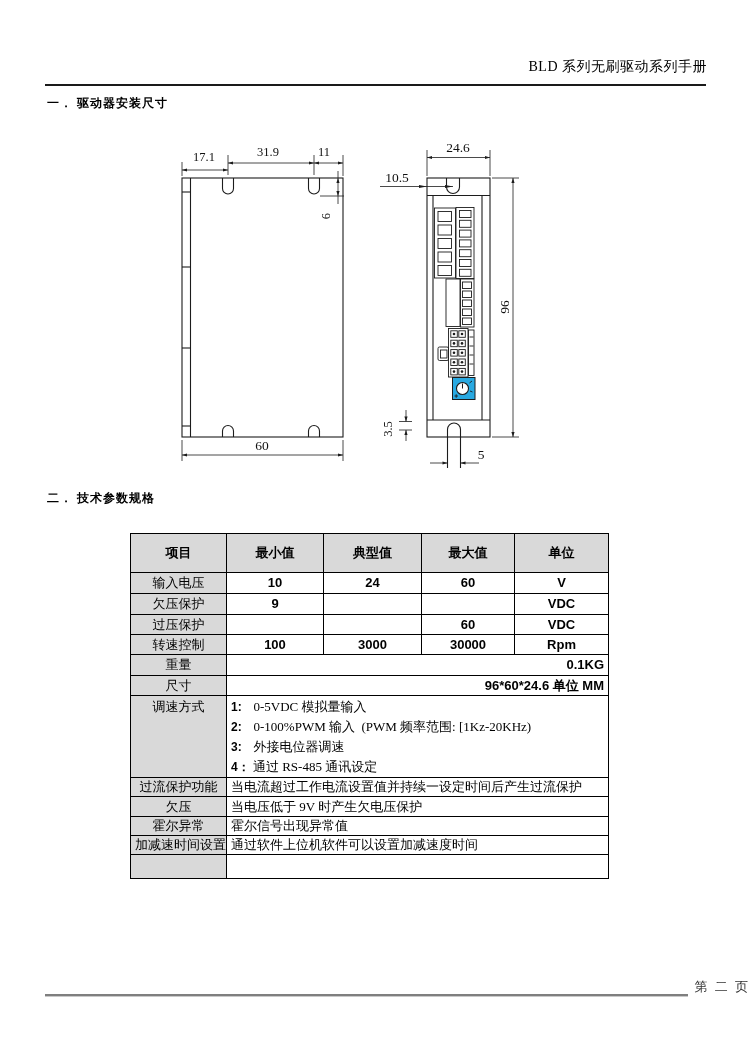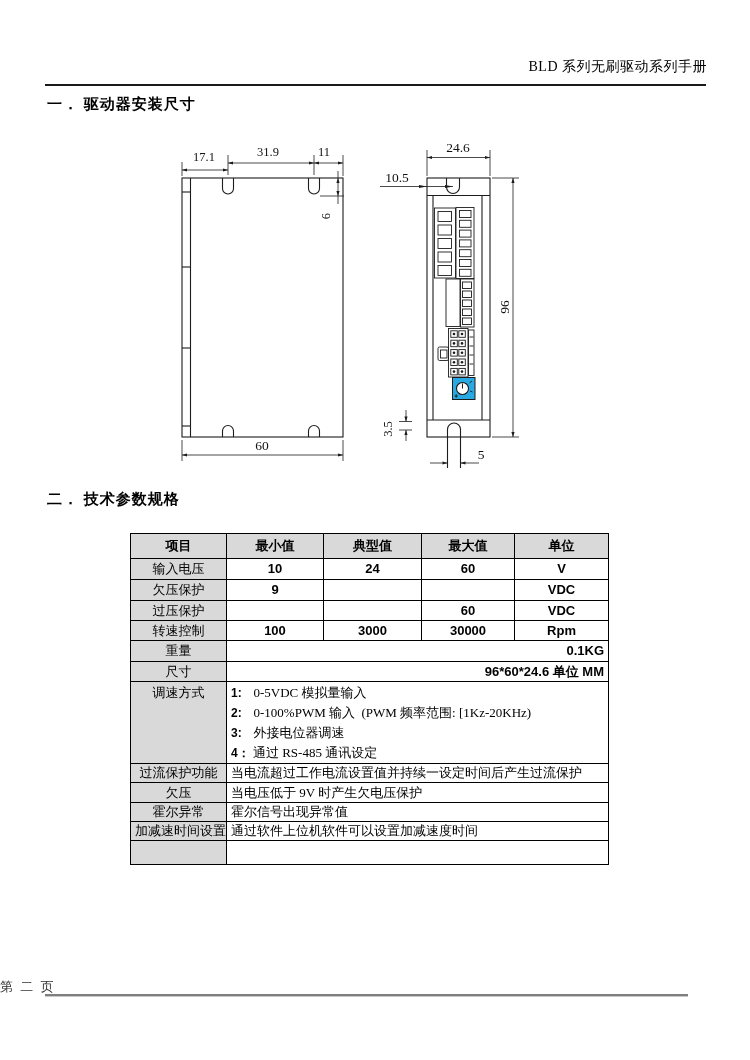--- a/index.html
+++ b/index.html
@@ -1,25 +1,25 @@
 <!DOCTYPE html>
 <html><head>
 <meta charset="utf-8">
 <style>
   html,body{margin:0;padding:0;background:#fff;}
   .page{position:relative;width:750px;height:1060px;background:#fff;overflow:hidden;
         font-family:"Liberation Serif",serif;color:#000;}
   .abs{position:absolute;}
   .doc-title{top:58px;left:0;width:707px;text-align:right;font-size:14px;letter-spacing:.5px;}
   .header-rule{top:84px;left:45px;width:661px;height:0;border-top:2px solid #1a1a1a;}
-  .sec-heading{left:47px;font-size:15px;font-weight:bold;letter-spacing:1px;}
+  .sec-heading{left:47px;font-size:12px;font-weight:bold;letter-spacing:1px;}
   .sec1{top:95px;}
   .sec2{top:490px;}
   .drawing-svg{top:125px;left:0;}
-  .footer-text{top:978px;left:0;width:750px;text-align:left;font-size:13px;color:#333;letter-spacing:2px;}
+  .footer-text{top:978px;left:0;width:750px;text-align:right;font-size:13px;color:#333;letter-spacing:2px;}
   .footer-rule{top:994px;left:45px;width:643px;height:2px;background:#7f7f7f;border-bottom:1px solid #c9c9c9;}
 
   table.spec{border-collapse:collapse;table-layout:fixed;width:478px;border:1.5px solid #000;}
   table.spec td,table.spec th{border:1px solid #000;padding:0 4px;font-size:13px;line-height:1.2;
         overflow:hidden;white-space:nowrap;}
   .spec-pos{top:533px;left:130px;}
   th.hdr{background:#d9d9d9;font-weight:bold;text-align:center;font-size:13px;}
   td.lbl{background:#d9d9d9;text-align:center;}
   td.num{font-family:"Liberation Sans","DejaVu Sans",sans-serif;font-weight:700;font-size:12px;text-align:center;}
   td.ctr{font-family:"Liberation Sans","DejaVu Sans",sans-serif;font-weight:600;font-size:12px;text-align:right;}
@@ -200,21 +200,21 @@
 
   <table class="spec abs spec-pos">
     <colgroup>
         <col style="width:96px">
         <col style="width:97px">
         <col style="width:98px">
         <col style="width:93px">
         <col style="width:94px">
       </colgroup>
     <tbody>
-        <tr style="height:25px">
+        <tr style="height:39px">
       <th class="hdr">项目</th>
       <th class="hdr">最小值</th>
       <th class="hdr">典型值</th>
       <th class="hdr">最大值</th>
       <th class="hdr">单位</th>
     </tr>
     <tr style="height:21px">
       <td class="lbl">输入电压</td>
       <td class="num">10</td>
       <td class="num">24</td>

